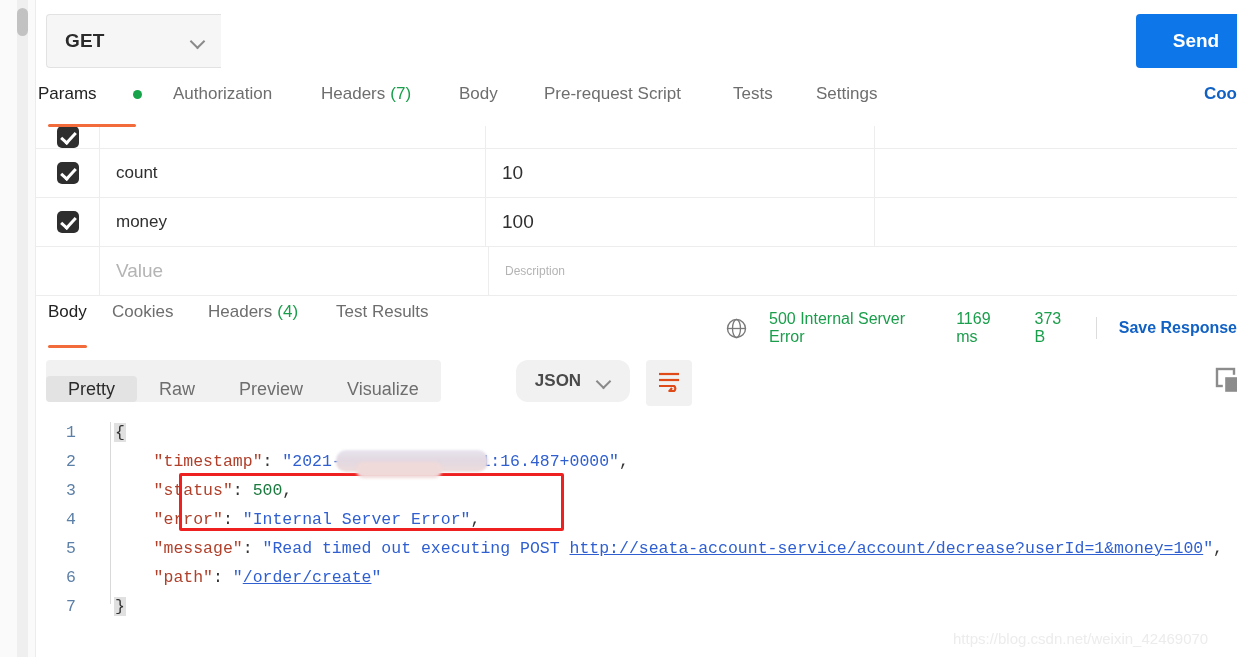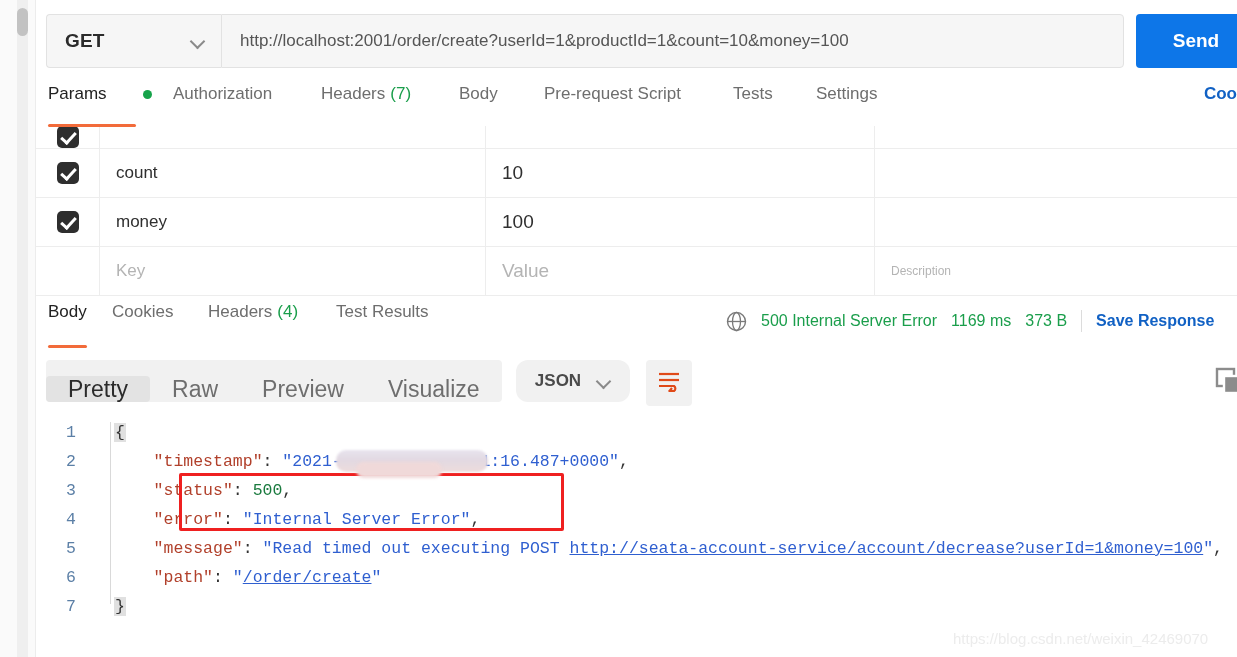--- a/index.html
+++ b/index.html
@@ -113,39 +113,39 @@
     transform: rotate(42deg);
   }
   .params-underline {
     position: absolute; left: 12px; top: 124px; width: 88px; height: 3px;
     background: #f26b3a; border-radius: 2px; z-index: 5;
   }
 
   
   .resp-tabs { position: absolute; left: 0; top: 302px; width: 1201px; height: 44px; }
   .resp-meta {
-    position: absolute; top: 8px; display: flex; align-items: center; gap: 14px;
+    position: absolute; top: 8px; display: flex; align-items: center; gap: 22px;
     font-size: 16px;
   }
   .globe { width: 21px; height: 21px; position: relative; }
   .globe svg { display: block; }
   .meta-green { color: #1a9e4b; }
   .meta-sep {
     width: 1px; height: 22px; background: #dcdcdc; display: inline-block;
   }
   .save-resp { color: #1161c4; font-weight: bold; font-size: 16px; cursor: pointer; white-space: nowrap; }
 
   
   .view-bar { position: absolute; left: 10px; top: 360px; height: 44px; }
   .seg {
     position: absolute; left: 0; top: 0; height: 42px; background: #f1f1f1;
     border-radius: 4px; display: flex; align-items: stretch;
   }
   .seg-item {
-    display: flex; align-items: center; padding: 0 22px; font-size: 23px;
+    display: flex; align-items: center; padding: 0 22px; font-size: 18px;
     color: #6e6e6e; cursor: pointer; margin-top: 16px;
   }
   .seg-item.active { background: #e3e3e3; color: #2b2b2b; border-radius: 4px; }
   .json-sel {
     position: absolute; left: 470px; top: 0; width: 114px; height: 42px;
     background: #f1f1f1; border-radius: 12px; display: flex; align-items: center;
     justify-content: center; gap: 16px; cursor: pointer;
   }
   .json-sel .lbl { font-size: 17px; color: #4a4a4a; font-weight: bold; }
   .wrap-btn {
@@ -214,31 +214,28 @@
     <div class="sb-thumb"></div>
   </div>
 
   <div class="pane">
 
     <div class="url-row">
       <div class="method-box">
         <span class="method-text">GET</span>
         <span class="chev"></span>
       </div>
-      <div class="url-box">
-        <span class="url-text">http://localhost:2001/order/create?userId=1&amp;productId=1&amp;count=10&amp;money=100</span>
-      </div>
       <div class="send-btn">
         <span>Send</span>
       </div>
     </div>
 
     <div class="req-tabs">
       <div id="req-tabs-host">
-          <div class="tab active" style="left: 12px; gap: 28px;">
+          <div class="tab active" style="left: 2px; gap: 28px;">
             <span>Params</span>
             <span class="dot-green"></span>
           </div>
           <div class="tab" style="left: 137px;">
             <span>Authorization</span>
           </div>
           <div class="tab" style="left: 285px;">
             <span>Headers</span>
             <span class="cnt-green">(7)</span>
           </div>
@@ -280,23 +277,20 @@
             <div class="cell-chk">
               <div class="chk"></div>
             </div>
             <div class="cell-key">money</div>
             <div class="cell-val">100</div>
             <div class="cell-desc"></div>
           </div>
         </div>
       <div class="prow">
         <div class="cell-chk"></div>
-        <div class="cell-key">
-          <span class="ph">Key</span>
-        </div>
         <div class="cell-val">
           <span class="ph">Value</span>
         </div>
         <div class="cell-desc">
           <span class="ph">Description</span>
         </div>
       </div>
     </div>
     <div class="params-underline"></div>
 

